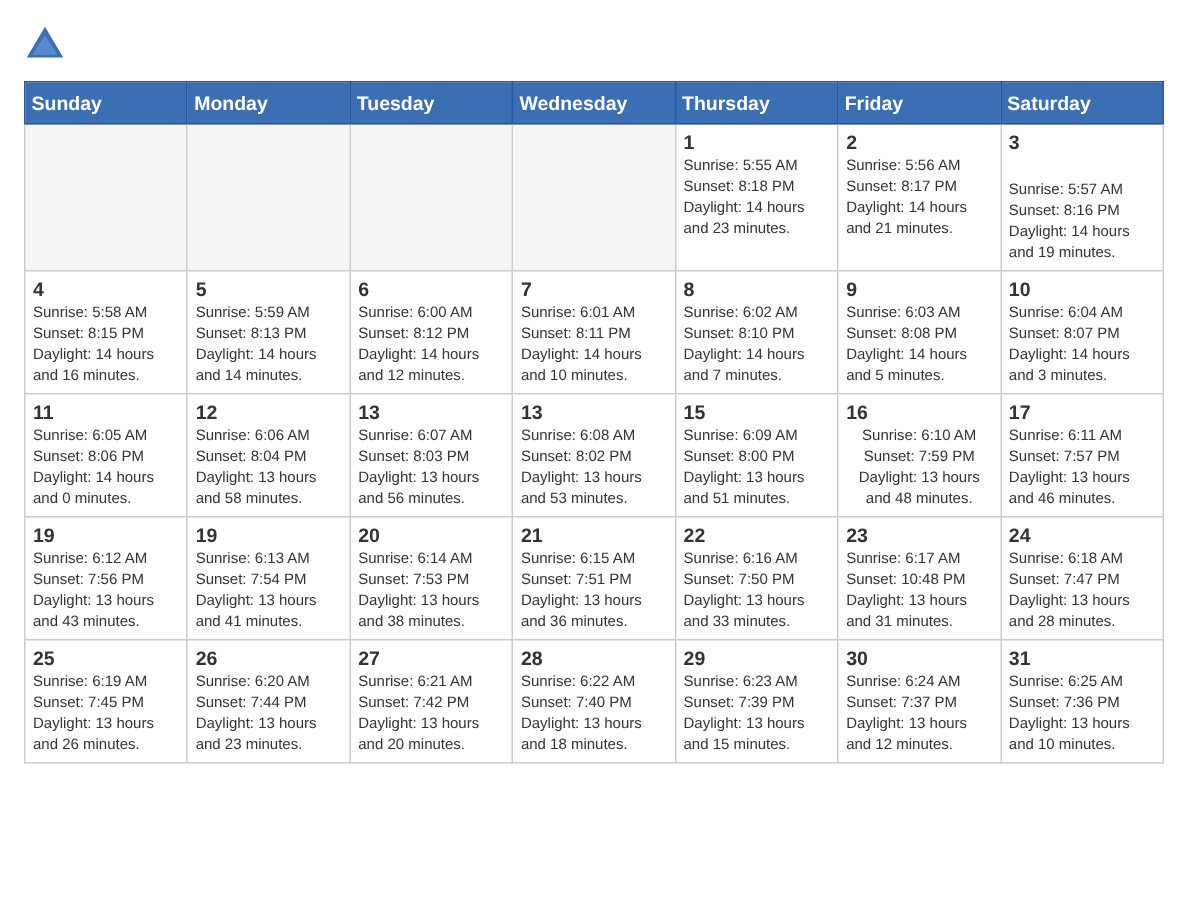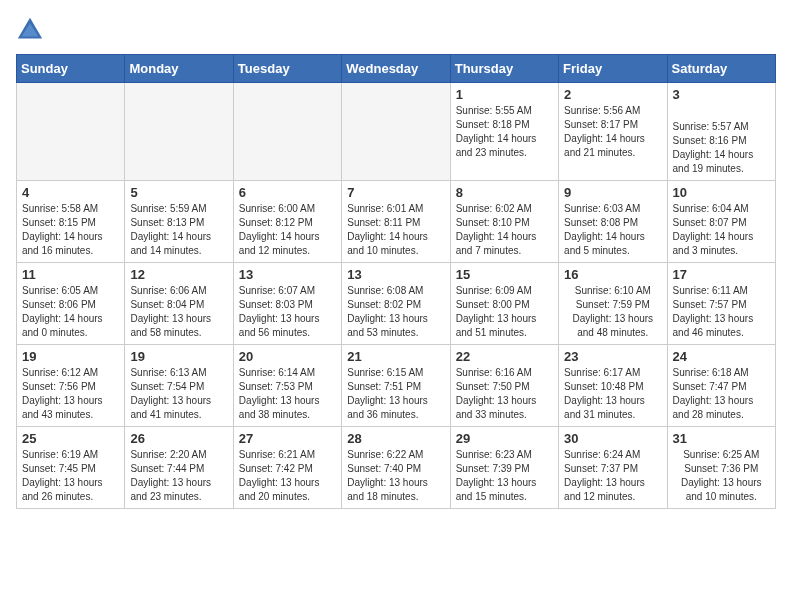--- a/index.html
+++ b/index.html
@@ -307,21 +307,21 @@
       <tr>
         <td>
           <span class="day-num">25</span>
           <div class="day-info" style="white-space: pre-line;">Sunrise: 6:19 AM
 Sunset: 7:45 PM
 Daylight: 13 hours
 and 26 minutes.</div>
         </td>
         <td>
           <span class="day-num">26</span>
-          <div class="day-info" style="white-space: pre-line;">Sunrise: 2:20 AM
+          <div class="day-info" style="white-space: pre-line;">Sunrise: 6:20 AM
 Sunset: 7:44 PM
 Daylight: 13 hours
 and 23 minutes.</div>
         </td>
         <td>
           <span class="day-num">27</span>
           <div class="day-info" style="white-space: pre-line;">Sunrise: 6:21 AM
 Sunset: 7:42 PM
 Daylight: 13 hours
 and 20 minutes.</div>
@@ -342,20 +342,20 @@
         </td>
         <td>
           <span class="day-num">30</span>
           <div class="day-info" style="white-space: pre-line;">Sunrise: 6:24 AM
 Sunset: 7:37 PM
 Daylight: 13 hours
 and 12 minutes.</div>
         </td>
         <td>
           <span class="day-num">31</span>
-          <div class="day-info" style="white-space: pre-line; text-align: center;">Sunrise: 6:25 AM
+          <div class="day-info" style="white-space: pre-line;">Sunrise: 6:25 AM
 Sunset: 7:36 PM
 Daylight: 13 hours
 and 10 minutes.</div>
         </td>
       </tr>
     </tbody>
 </table>
 
 </body></html>

